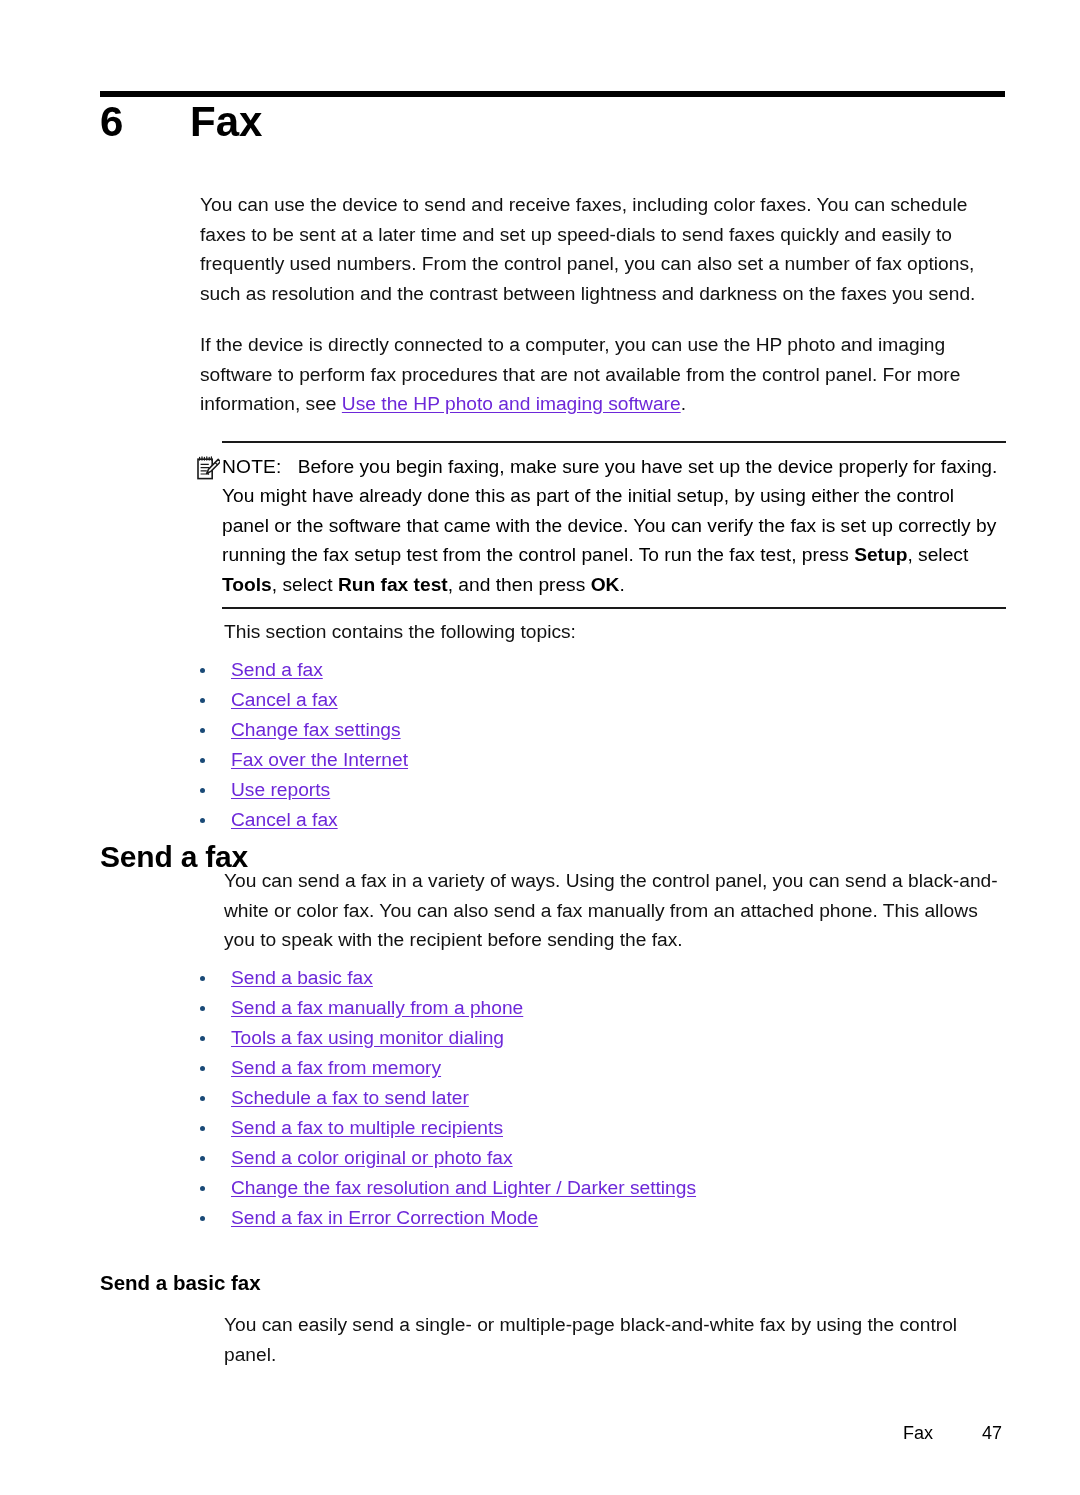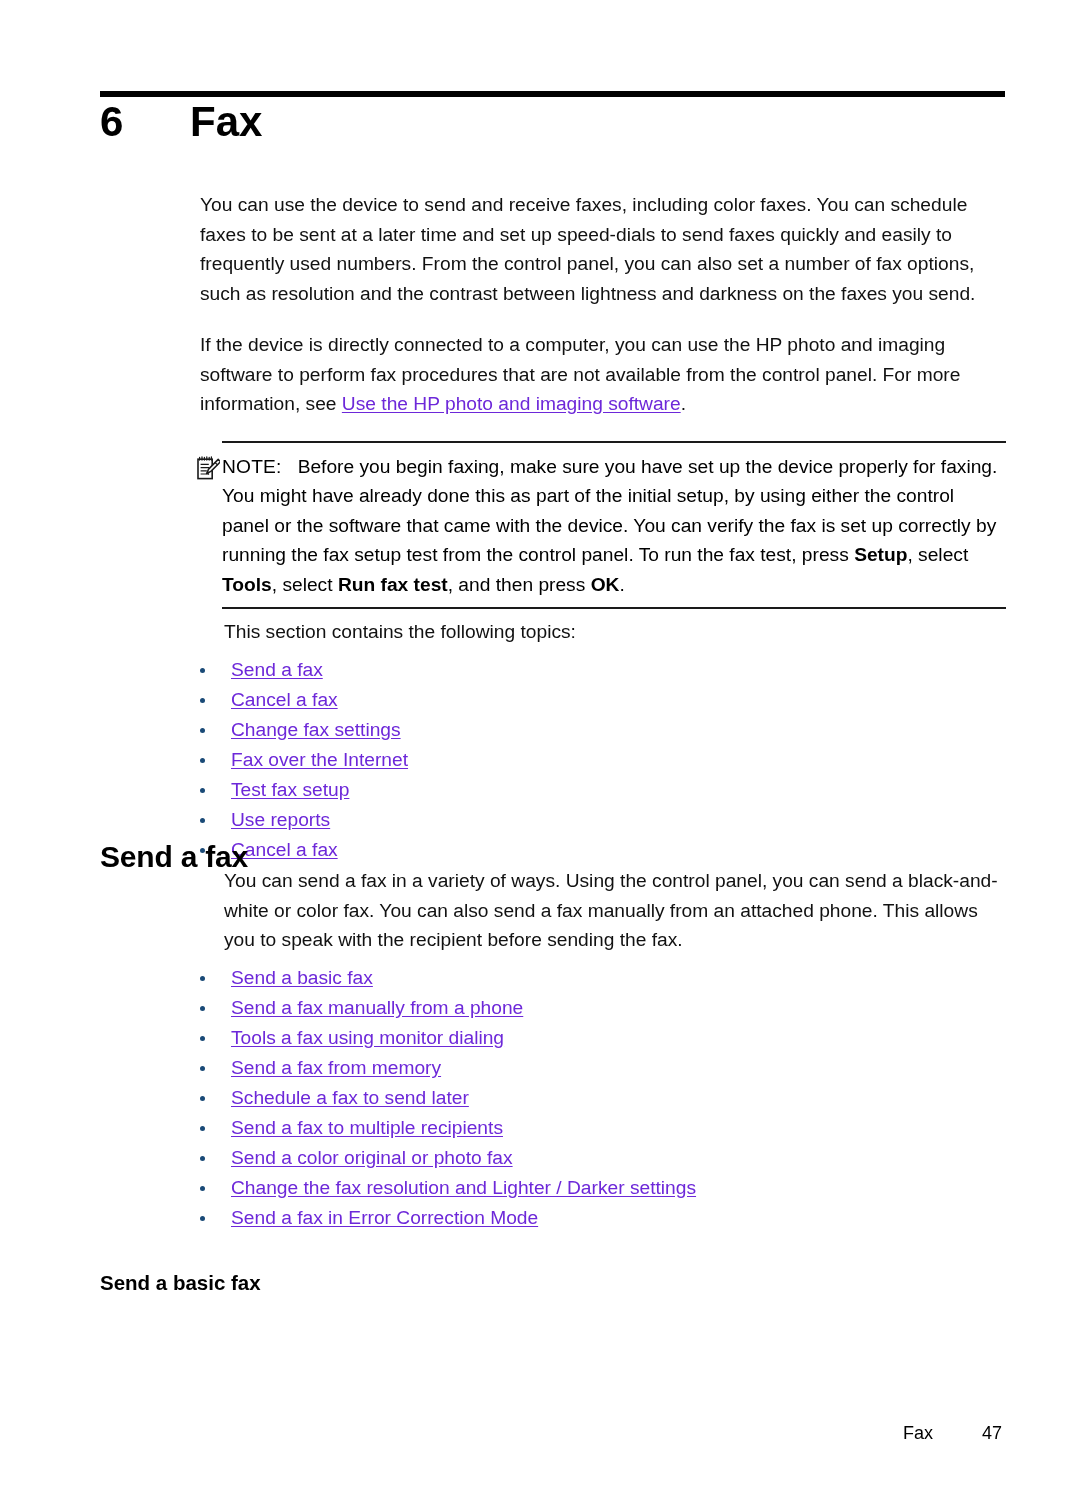--- a/index.html
+++ b/index.html
@@ -206,21 +206,20 @@
       <div class="note-rule"></div>
     </div>
 
     <p class="body tight">This section contains the following topics:</p>
 
     <ul class="topics">
       <li><span class="bullet"></span><a class="doclink" href="#">Send a fax</a></li>
       <li><span class="bullet"></span><a class="doclink" href="#">Cancel a fax</a></li>
       <li><span class="bullet"></span><a class="doclink" href="#">Change fax settings</a></li>
       <li><span class="bullet"></span><a class="doclink" href="#">Fax over the Internet</a></li>
-      <li><span class="bullet"></span><a class="doclink" href="#">Test fax setup</a></li>
       <li><span class="bullet"></span><a class="doclink" href="#">Use reports</a></li>
       <li><span class="bullet"></span><a class="doclink" href="#">Cancel a fax</a></li>
     </ul>
   </div>
 
   <h1 class="sect" style="top:841px;">Send a fax</h1>
 
   <div class="block" style="top:866px;">
     <p class="body tight">You can send a fax in a variety of ways. Using the control panel, you can send a black-and-white or color fax. You can also send a fax manually from an attached phone. This allows you to speak with the recipient before sending the fax.</p>
 
@@ -232,19 +231,22 @@
       <li><span class="bullet"></span><a class="doclink" href="#">Schedule a fax to send later</a></li>
       <li><span class="bullet"></span><a class="doclink" href="#">Send a fax to multiple recipients</a></li>
       <li><span class="bullet"></span><a class="doclink" href="#">Send a color original or photo fax</a></li>
       <li><span class="bullet"></span><a class="doclink" href="#">Change the fax resolution and Lighter / Darker settings</a></li>
       <li><span class="bullet"></span><a class="doclink" href="#">Send a fax in Error Correction Mode</a></li>
     </ul>
   </div>
 
   <h2 class="subsect" style="top:1272px;">Send a basic fax</h2>
 
+  <div class="block" style="top:1310px;">
+    <p class="body tight">You can easily send a single- or multiple-page black-and-white fax by using the control panel.</p>
+  </div>
 
   <div class="footer">
     <span class="f-label">Fax</span>
     <span class="f-page">47</span>
   </div>
 
 </div>
 
 </body></html>

